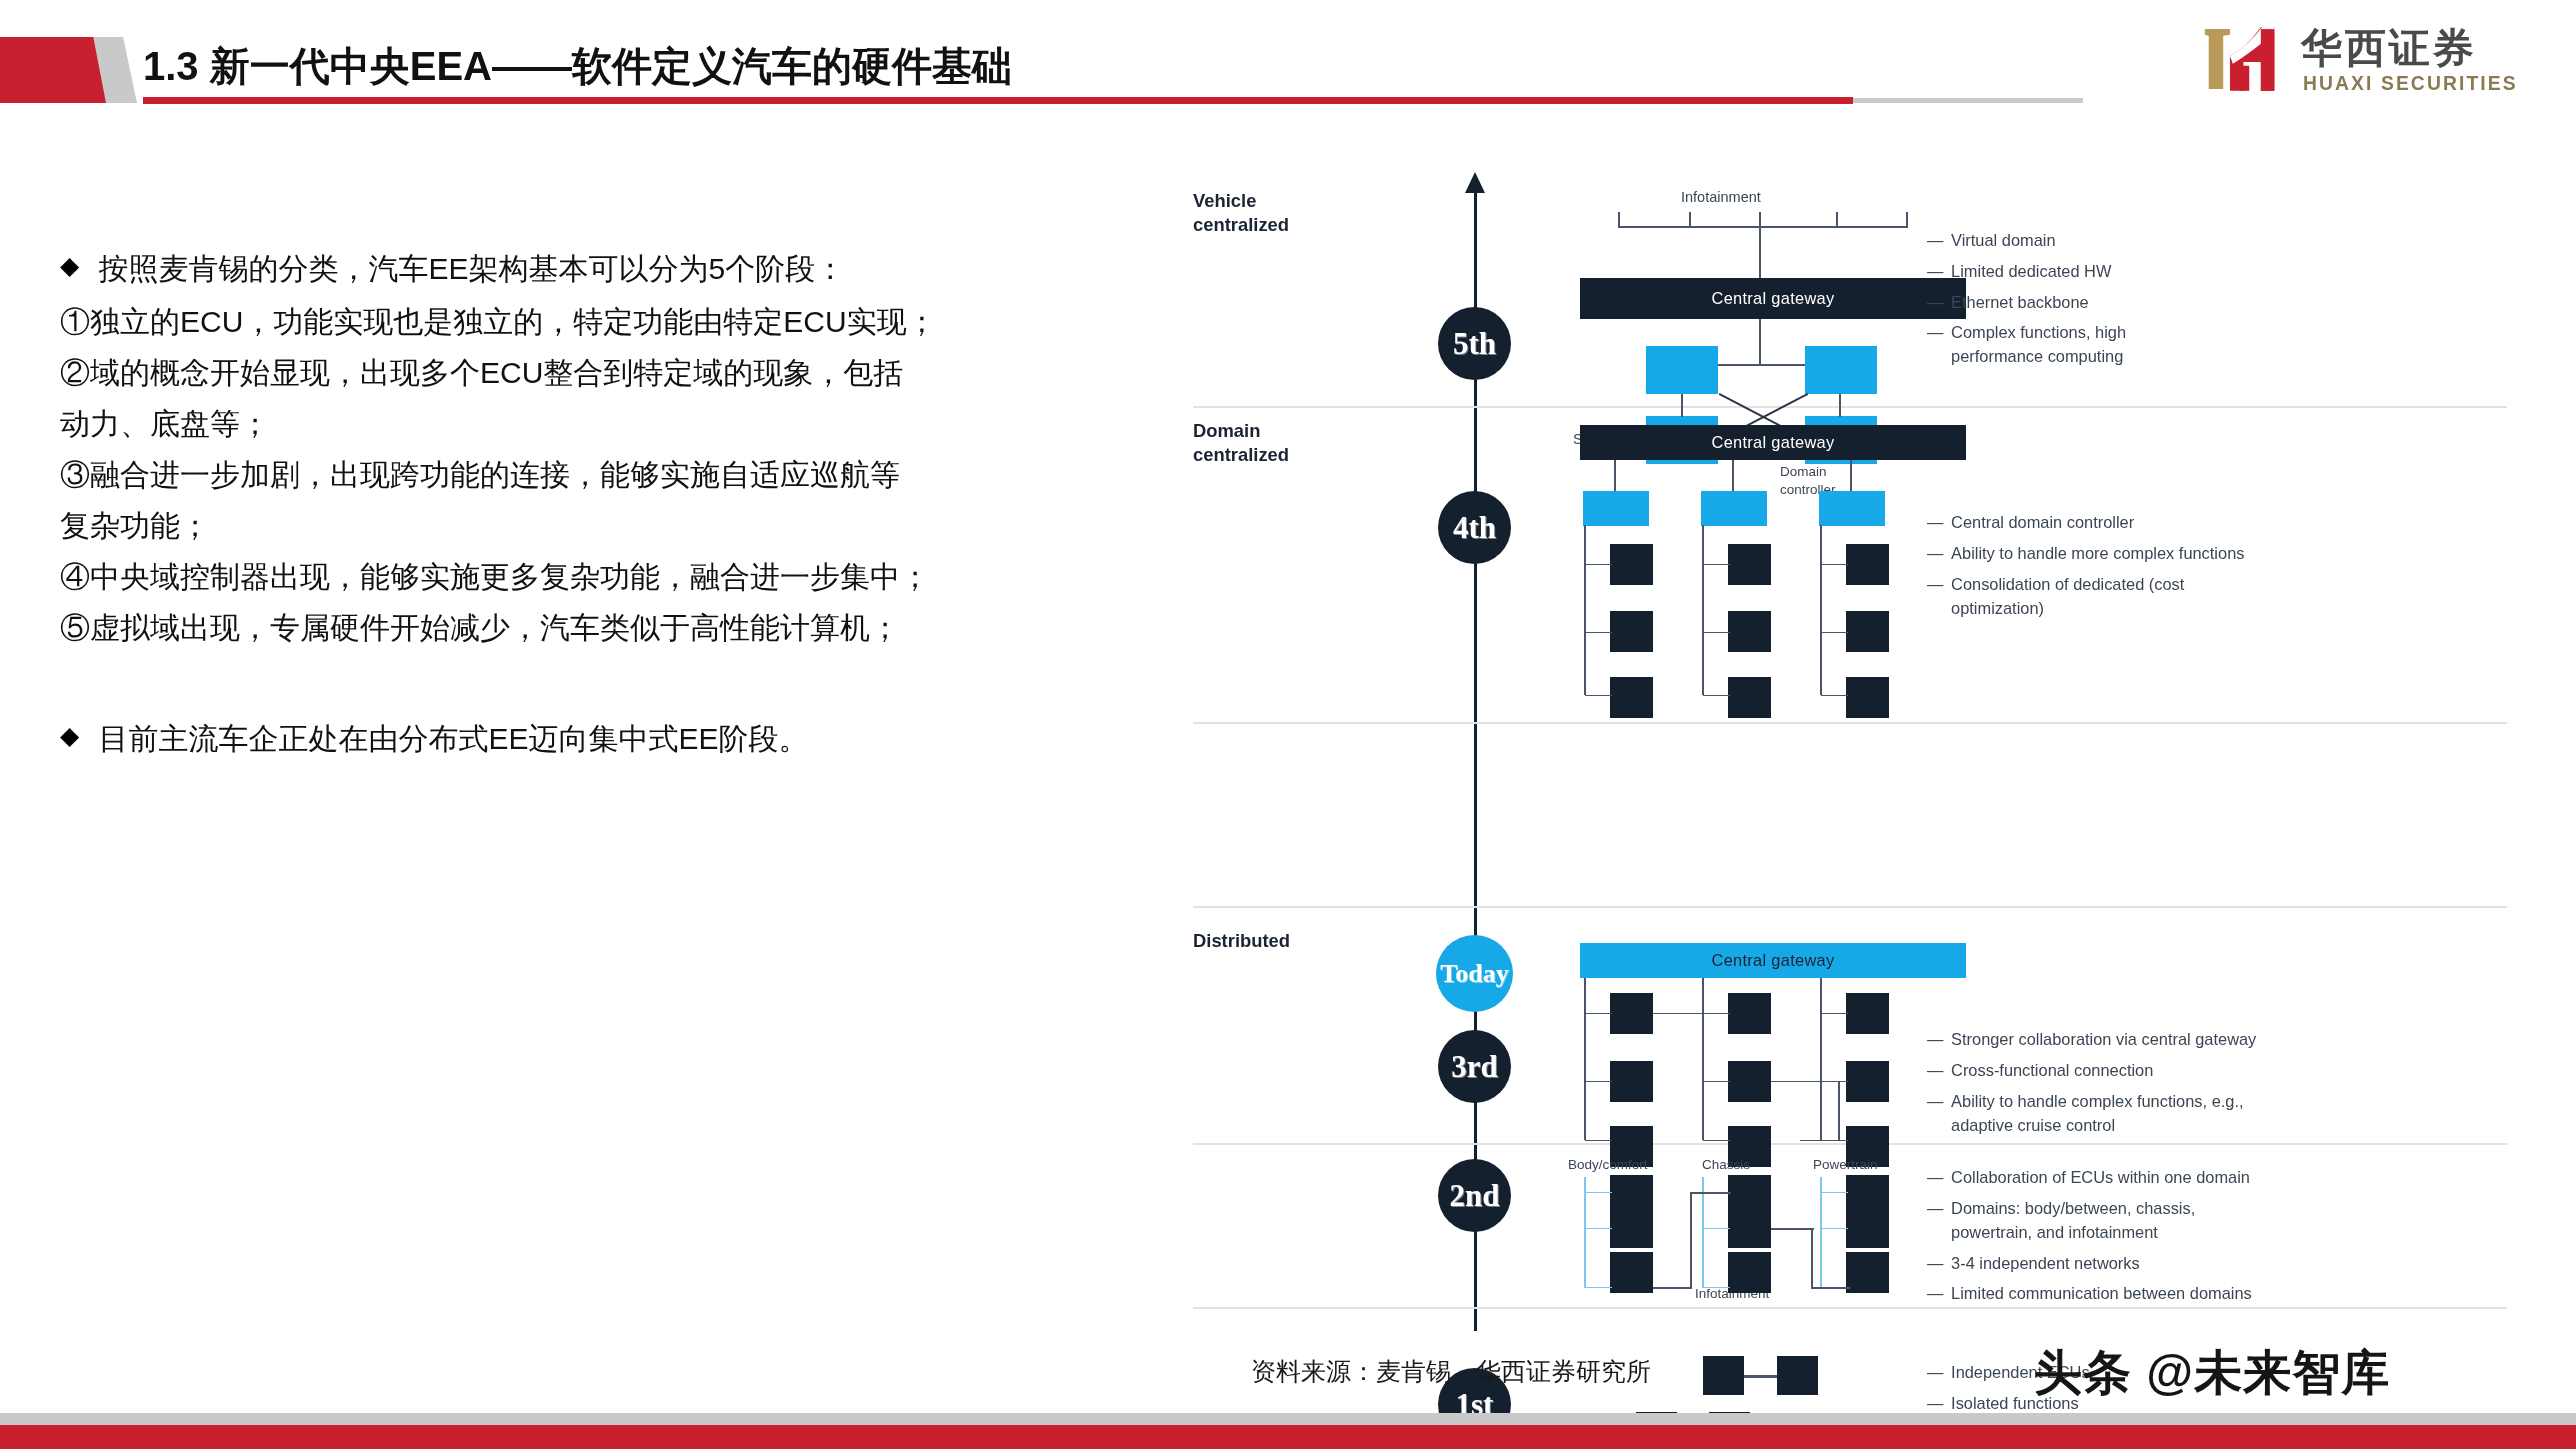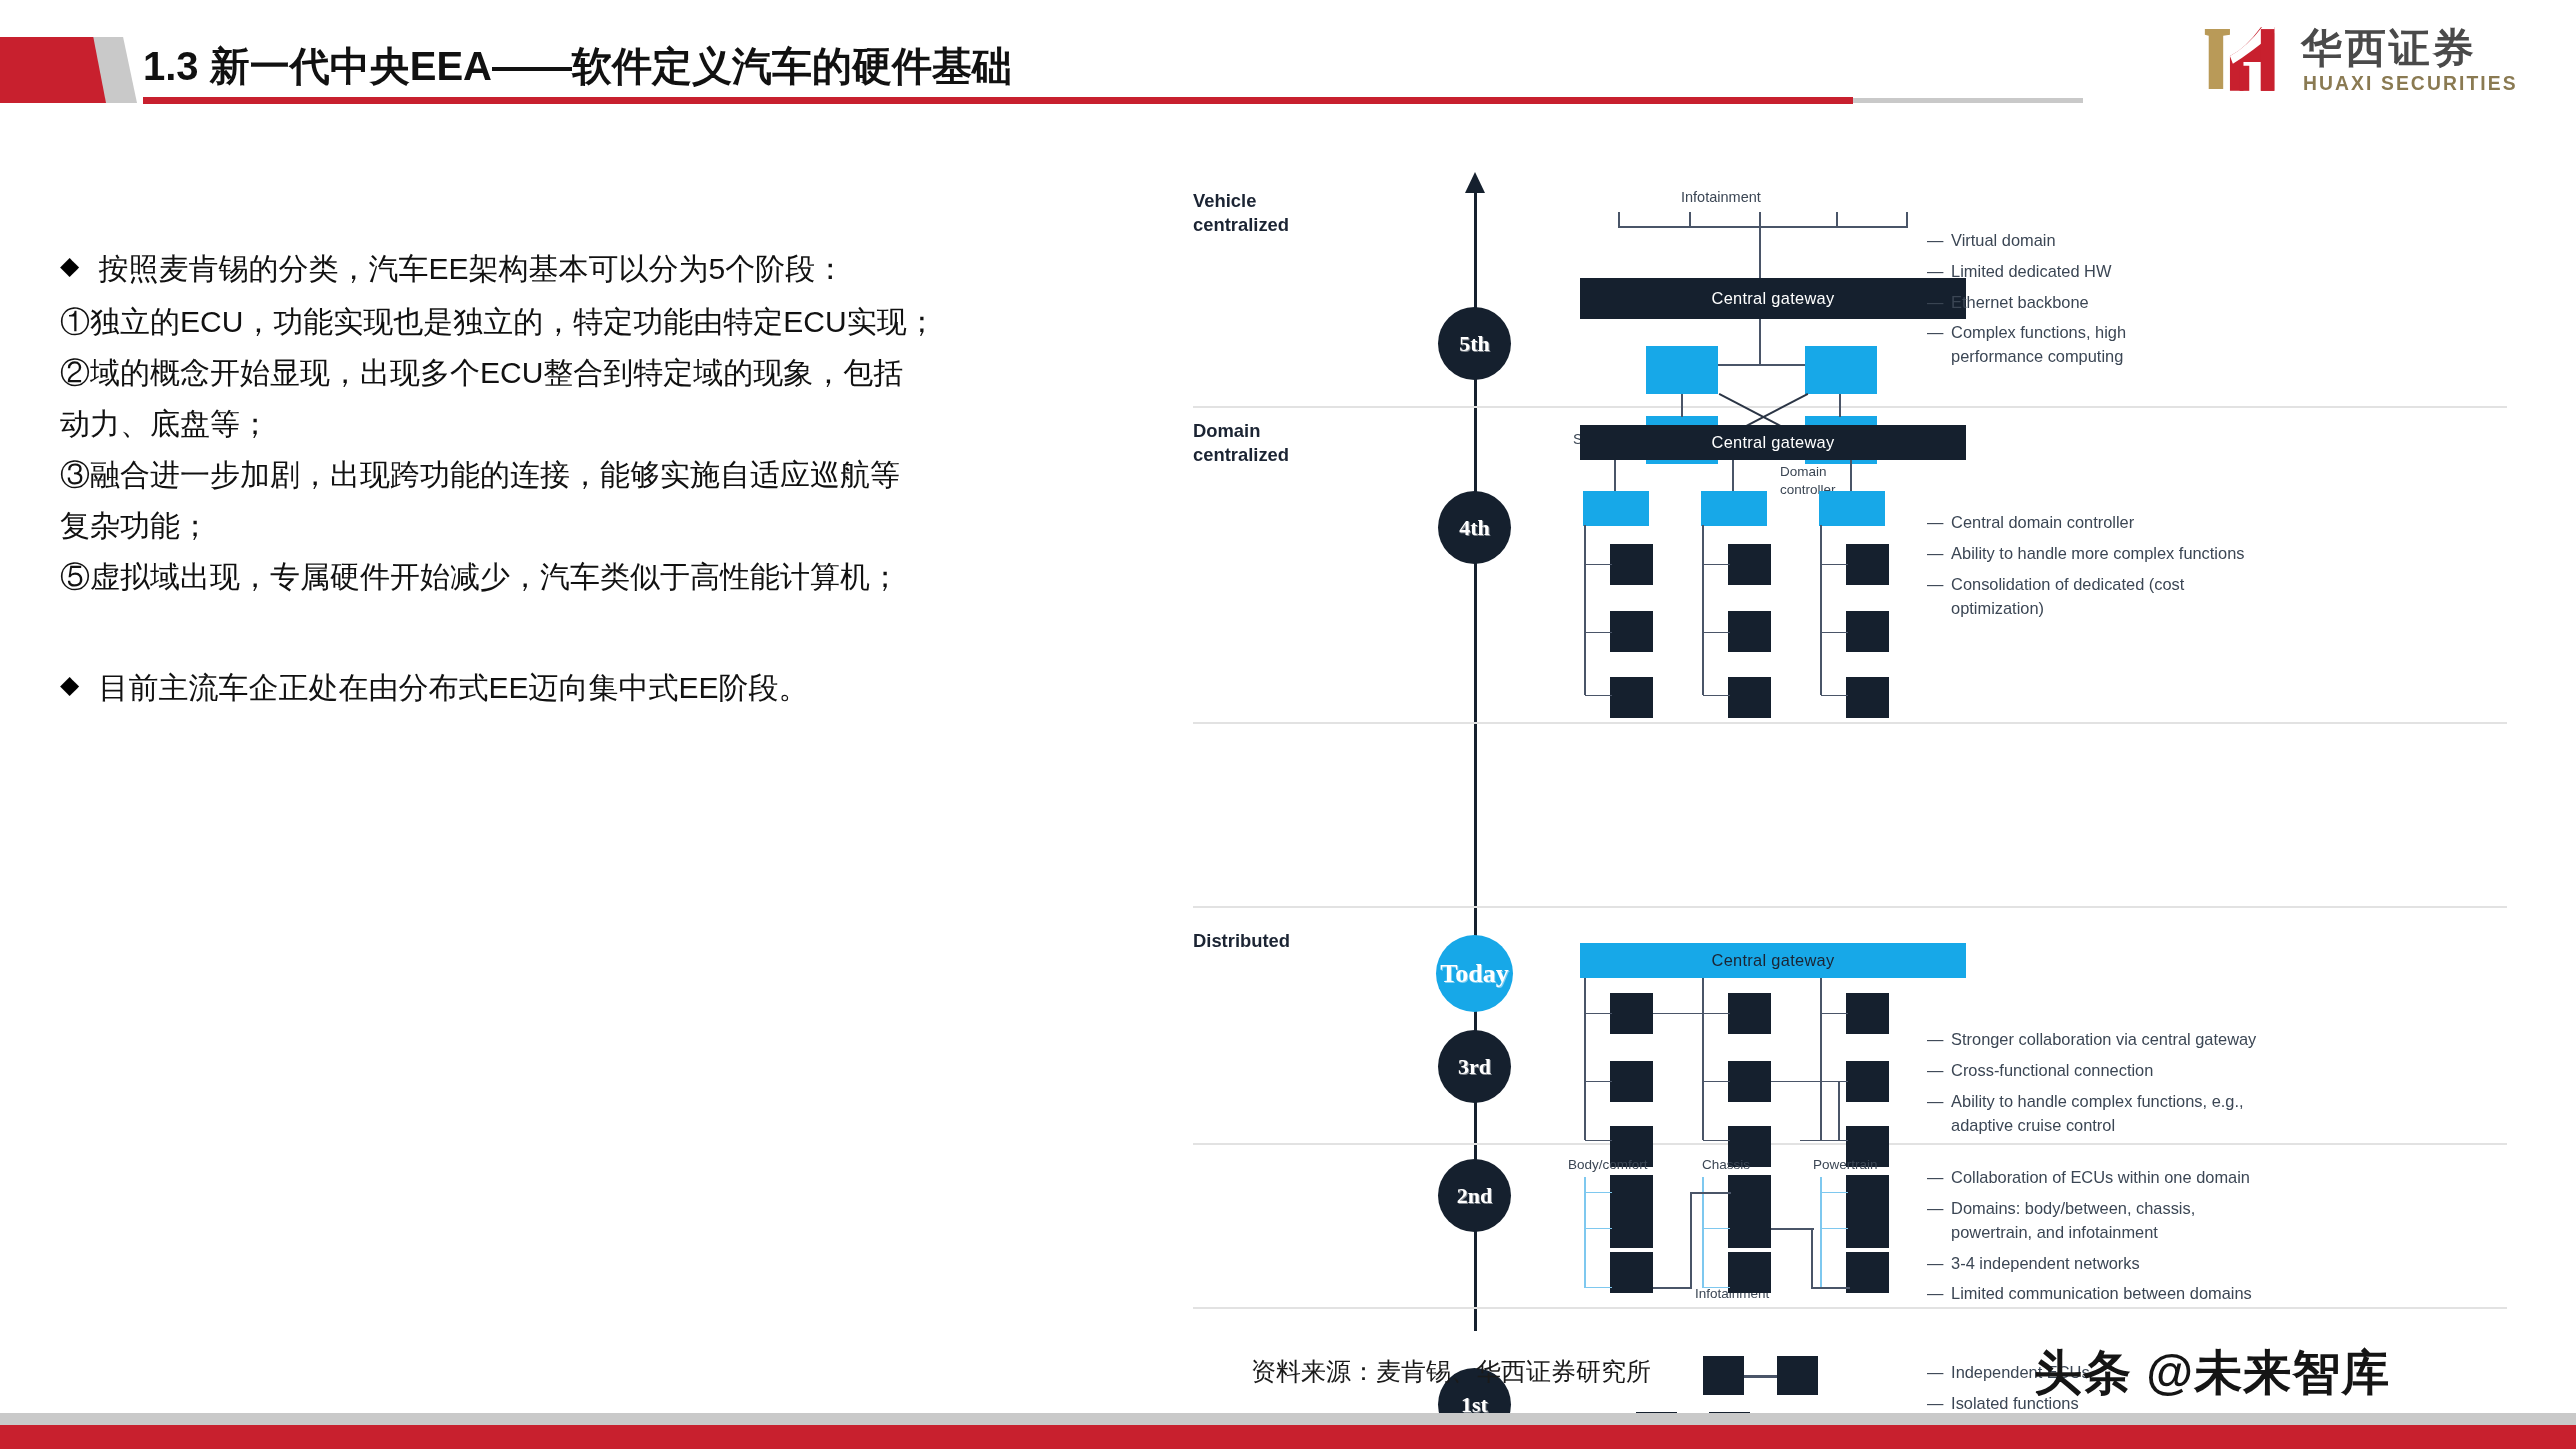--- a/index.html
+++ b/index.html
@@ -76,21 +76,21 @@
   .stage-label {
     position:absolute; font-size:18.4px; font-weight:bold; color:#1b2433;
     line-height:24px;
   }
 
   .node-circle {
     position:absolute; width:73px; height:73px; border-radius:50%;
     background:#15202e; color:#fff;
     display:flex; align-items:center; justify-content:center;
     font-family:"Liberation Serif", serif;
-    font-size:22px; font-weight:bold;
+    font-size:31px; font-weight:bold;
     text-shadow:1px 1px 0 rgba(255,255,255,.45);
   }
   .node-circle.today { background:#17a8e8; font-size:26px; }
 
   .gw-dark {
     position:absolute; background:#15202e; color:#fff;
     font-size:16.4px; display:flex; align-items:center; justify-content:center;
     letter-spacing:0.3px;
   }
   .gw-blue {
@@ -158,20 +158,21 @@
   <div class="bullet-row">
     <span class="diamond">◆</span>
     <span class="body-line">按照麦肯锡的分类，汽车EE架构基本可以分为5个阶段：</span>
   </div>
 
   <div class="body-line">①独立的ECU，功能实现也是独立的，特定功能由特定ECU实现；</div>
   <div class="body-line">②域的概念开始显现，出现多个ECU整合到特定域的现象，包括</div>
   <div class="body-line">动力、底盘等；</div>
   <div class="body-line">③融合进一步加剧，出现跨功能的连接，能够实施自适应巡航等</div>
   <div class="body-line">复杂功能；</div>
+  <div class="body-line">④中央域控制器出现，能够实施更多复杂功能，融合进一步集中；</div>
   <div class="body-line">⑤虚拟域出现，专属硬件开始减少，汽车类似于高性能计算机；</div>
 
   <div class="bullet-row" id="para2">
     <span class="diamond">◆</span>
     <span class="body-line">目前主流车企正处在由分布式EE迈向集中式EE阶段。</span>
   </div>
 </div>
 
 <div id="diagram">
 

